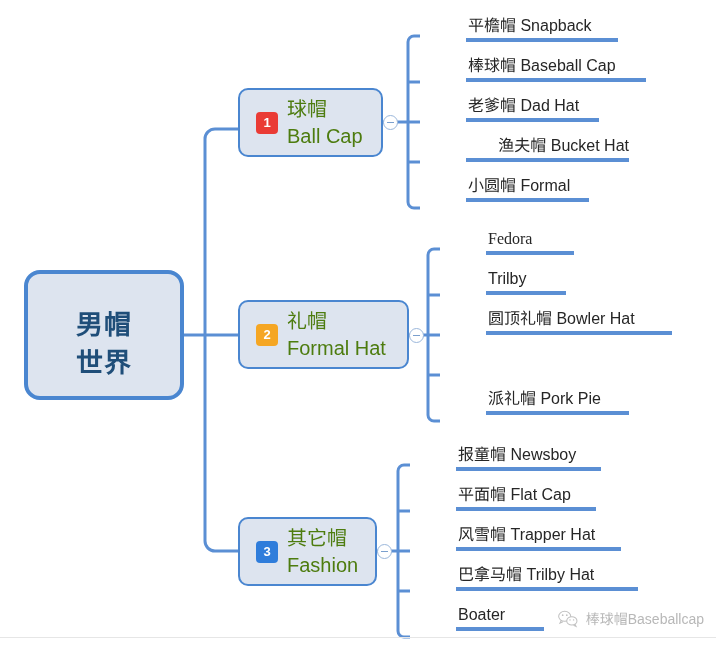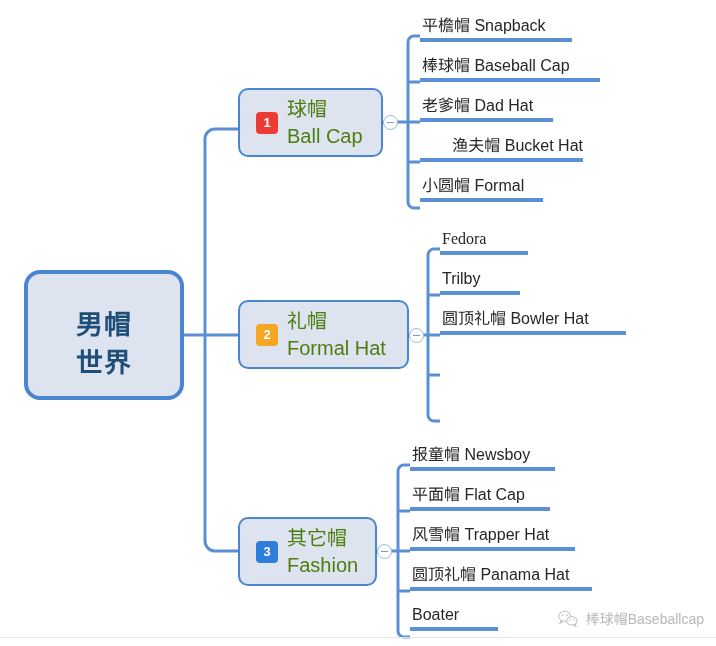--- a/index.html
+++ b/index.html
@@ -101,20 +101,21 @@
     top: 6px;
     width: 7px;
     height: 1px;
     background: #7ba0ce;
   }
 
   
   .leaf {
     position: absolute;
     box-sizing: border-box;
+    margin-left: 46px;
   }
   .leaf-label {
     color: #262626;
     font-size: 16px;
     line-height: 20px;
     white-space: nowrap;
     padding-left: 2px;
   }
   .leaf-underline {
     height: 4px;
@@ -237,20 +238,24 @@
     <div class="leaf-underline" style="width:88px;"></div>
   </div>
   <div class="leaf" style="left:440px; top:309px;">
     <div class="leaf-label">圆顶礼帽 Bowler Hat</div>
     <div class="leaf-underline" style="width:186px;"></div>
   </div>
   <div class="leaf" style="left:440px; top:269px;">
     <div class="leaf-label">Trilby</div>
     <div class="leaf-underline" style="width:80px;"></div>
   </div>
+  <div class="leaf" style="left:440px; top:389px;">
+    <div class="leaf-label">派礼帽 Pork Pie</div>
+    <div class="leaf-underline" style="width:143px;"></div>
+  </div>
 
   <div class="branch-node" style="left:238px; top:517px; width:139px; height:69px;">
     <div class="badge" style="background:#2f7ddb;">3</div>
     <div class="branch-text">其它帽
 Fashion</div>
   </div>
   <div class="toggle" style="left:377px; top:544px;"></div>
 
   <div class="leaf" style="left:410px; top:445px;">
     <div class="leaf-label">报童帽 Newsboy</div>
@@ -258,21 +263,21 @@
   </div>
   <div class="leaf" style="left:410px; top:485px;">
     <div class="leaf-label">平面帽 Flat Cap</div>
     <div class="leaf-underline" style="width:140px;"></div>
   </div>
   <div class="leaf" style="left:410px; top:525px;">
     <div class="leaf-label">风雪帽 Trapper Hat</div>
     <div class="leaf-underline" style="width:165px;"></div>
   </div>
   <div class="leaf" style="left:410px; top:565px;">
-    <div class="leaf-label">圆顶礼帽 Panama Hat</div>
+    <div class="leaf-label">巴拿马帽 Trilby Hat</div>
     <div class="leaf-underline" style="width:182px;"></div>
   </div>
   <div class="leaf" style="left:410px; top:605px;">
     <div class="leaf-label">Boater</div>
     <div class="leaf-underline" style="width:88px;"></div>
   </div>
 
   <div class="watermark">
     <svg class="wm-logo" viewBox="0 0 24 20" xmlns="http://www.w3.org/2000/svg">
       <g fill="none" stroke="#9a9a9a" stroke-width="1.1">

